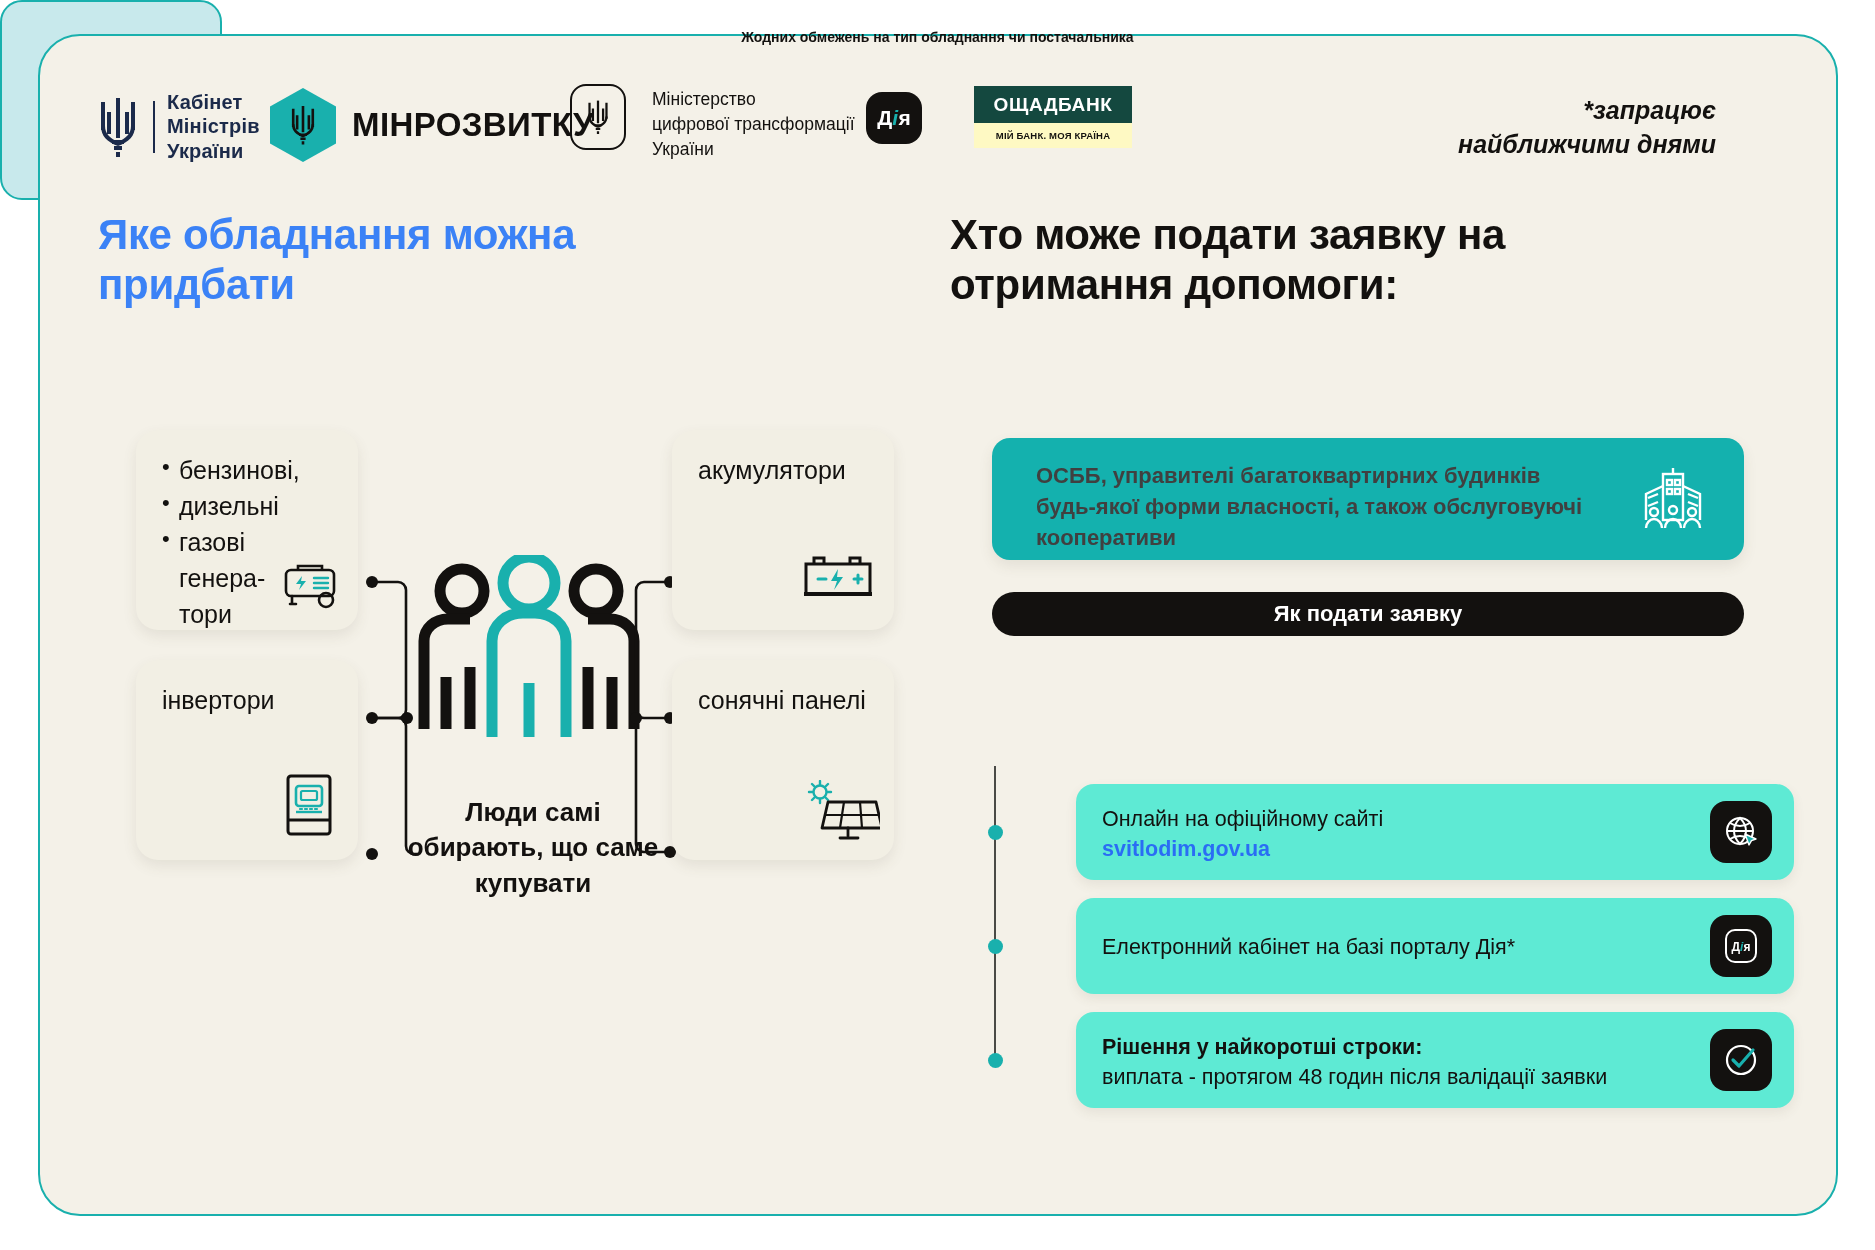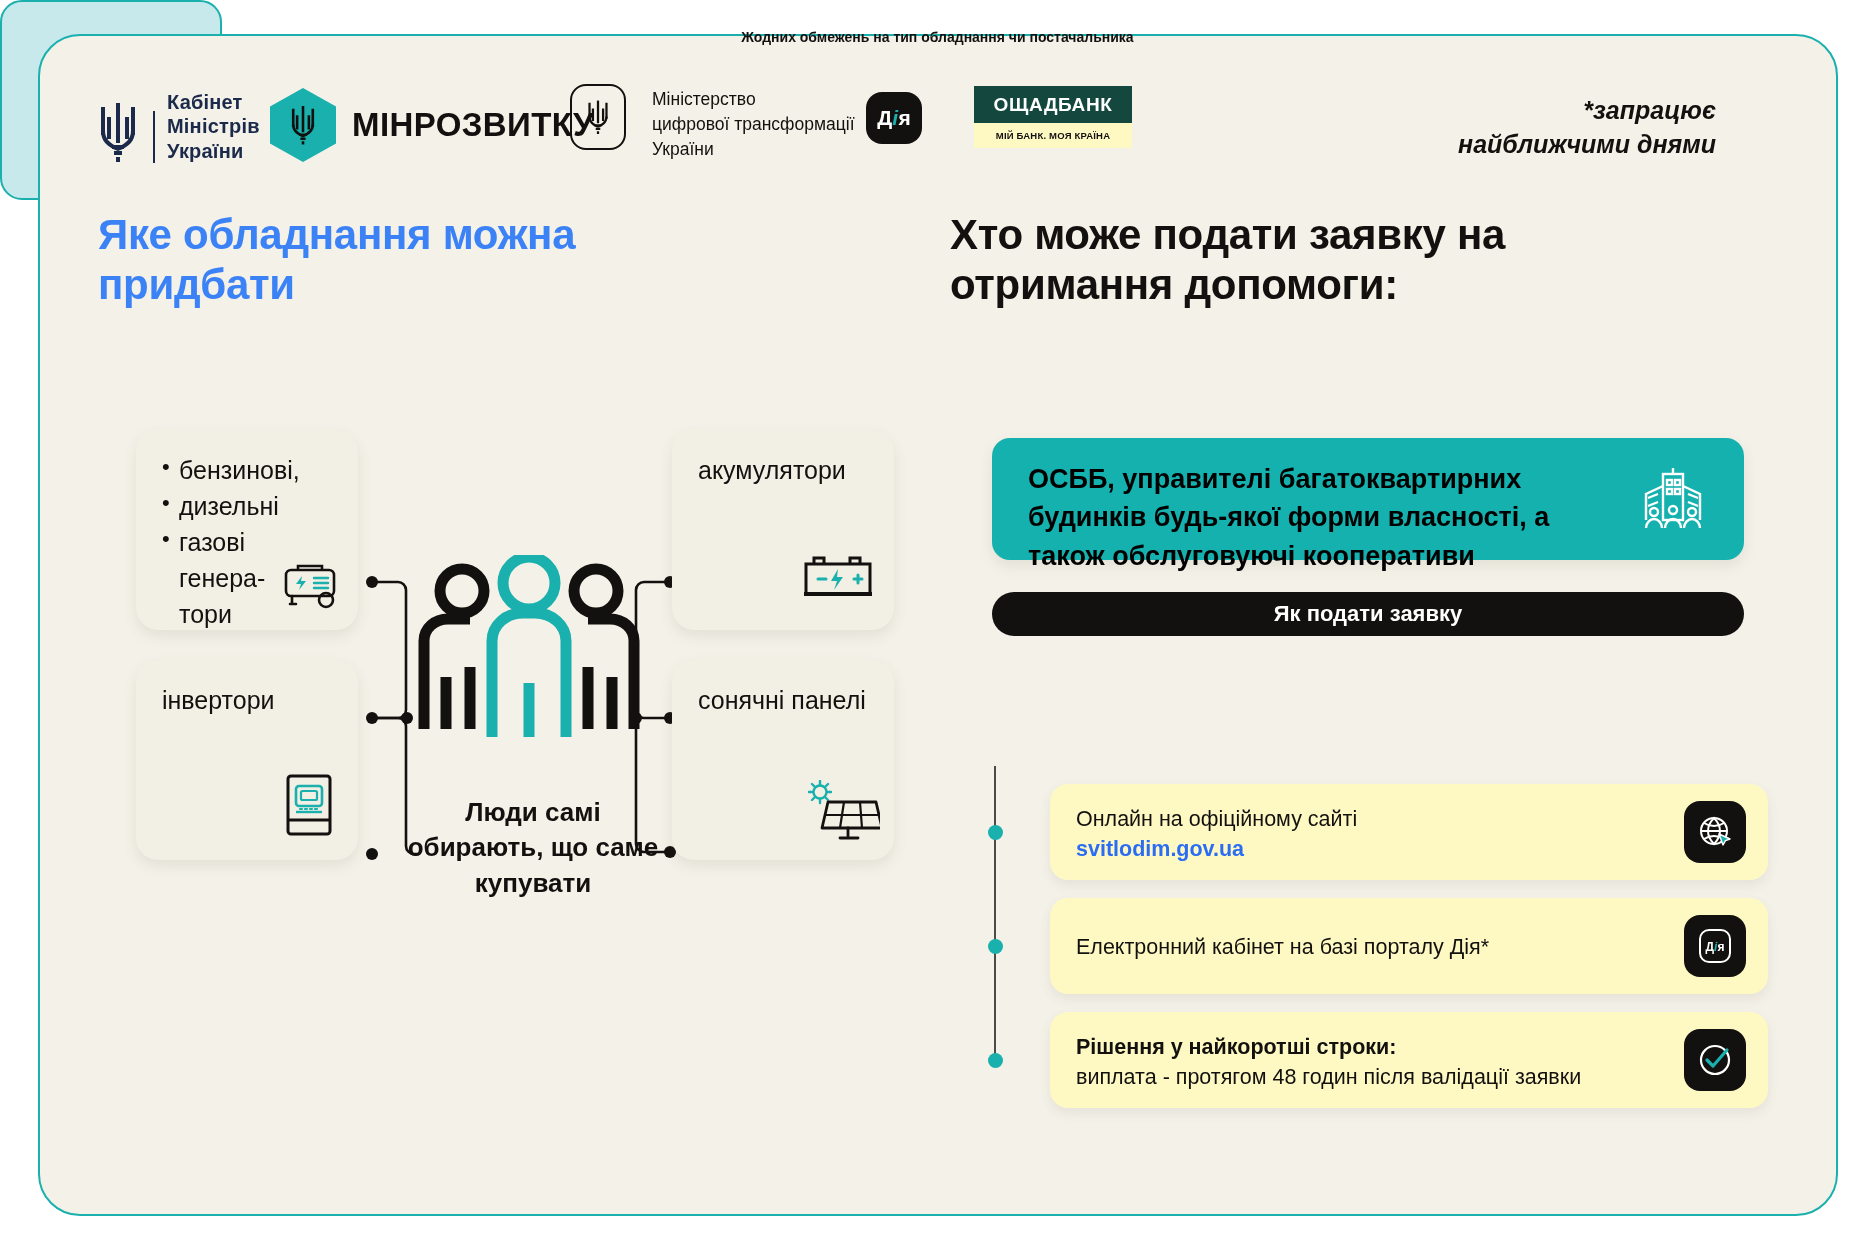--- a/index.html
+++ b/index.html
@@ -20,21 +20,21 @@
     width: 1800px; height: 1182px;
     background: #f4f1e8;
     border: 2px solid #19b0ad;
     border-radius: 42px;
   }
 
   
   .header {
     position: absolute; left: 0; top: 76px; width: 1800px; height: 110px;
   }
-  .logo-kmu { position: absolute; left: 95px; top: 14px; display: flex; align-items: flex-end; gap: 12px; }
+  .logo-kmu { position: absolute; left: 95px; top: 14px; display: flex; align-items: center; gap: 12px; }
   .tryzub-svg { display: block; }
   .kmu-divider { width: 2px; height: 52px; background: #1b2a4a; }
   .kmu-text { font-size: 20px; font-weight: bold; line-height: 1.22; color: #1b2a4a; letter-spacing: .2px; }
 
   .logo-minrozvytku { position: absolute; left: 270px; top: 12px; display: flex; align-items: center; gap: 16px; }
   .hex {
     width: 66px; height: 74px; background: #19b0ad;
     clip-path: polygon(50% 0%, 100% 25%, 100% 75%, 50% 100%, 0% 75%, 0% 25%);
     display: flex; align-items: center; justify-content: center;
   }
@@ -120,44 +120,44 @@
   }
   .connector { position: absolute; }
 
   
   .teal-box {
     position: absolute; left: 992px; top: 438px; width: 752px; height: 122px;
     background: #14b1ae; border-radius: 18px;
     box-shadow: 0 6px 14px rgba(90,80,55,.10);
   }
   .teal-text {
-    position: absolute; left: 36px; top: 22px; width: 560px;
-    font-size: 27px; font-weight: bold; line-height: 1.42; color: #000000;
+    position: absolute; left: 44px; top: 22px; width: 560px;
+    font-size: 22px; font-weight: bold; line-height: 1.42; color: #404040;
   }
   .teal-icon { position: absolute; right: 34px; top: 26px; }
 
   .black-bar {
     position: absolute; left: 992px; top: 592px; width: 752px; height: 44px;
     background: #13110f; border-radius: 22px;
     display: flex; align-items: center; justify-content: center;
   }
   .black-bar span { color: #ffffff; font-size: 22px; font-weight: bold; }
 
   .step-outline {
     position: absolute; left: 992px; top: 660px; width: 752px; height: 104px;
     background: #f2efe4; border: 2px solid #13110f; border-radius: 18px;
   }
   .step-outline .st-text {
     position: absolute; left: 26px; top: 23px; width: 560px;
     font-size: 21.5px; font-weight: bold; line-height: 1.42; color: #13110f;
   }
 
   .step {
-    position: absolute; left: 1050px; width: 718px; height: 96px;
-    background: #fef9c3; border-radius: 18px;
+    position: absolute; left: 1076px; width: 718px; height: 96px;
+    background: #5eead4; border-radius: 18px;
     box-shadow: 0 5px 12px rgba(90,80,55,.09);
   }
   #step-online { top: 784px; }
   #step-diia   { top: 898px; }
   #step-pay    { top: 1012px; }
   .step .st-text {
     position: absolute; left: 26px; top: 20px; width: 580px;
     font-size: 21.5px; line-height: 1.4; color: #13110f;
   }
   .st-bold { font-weight: bold; }

